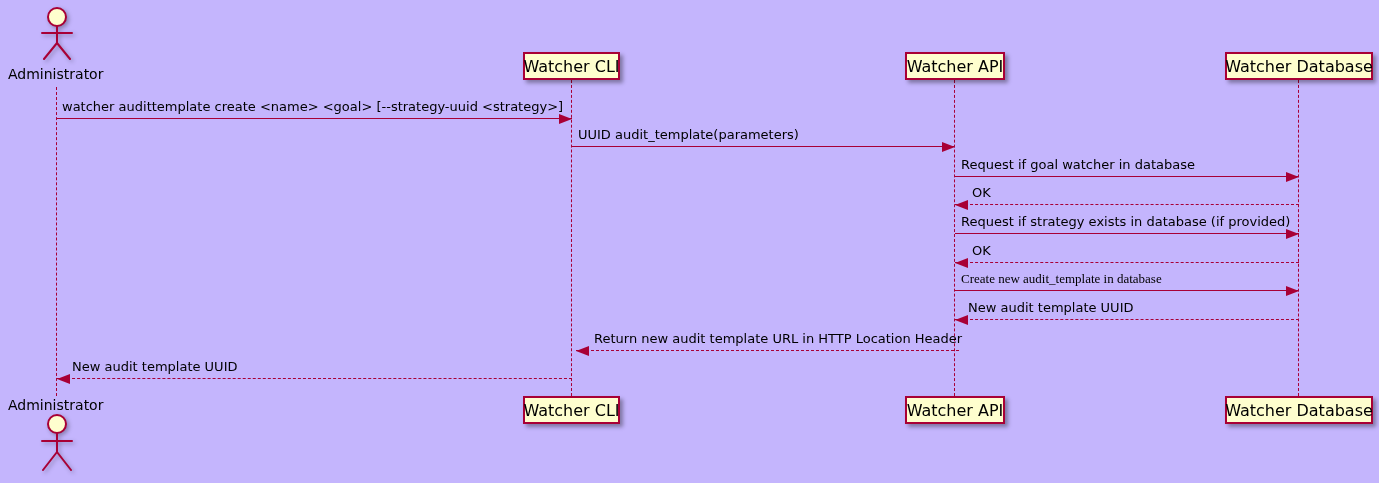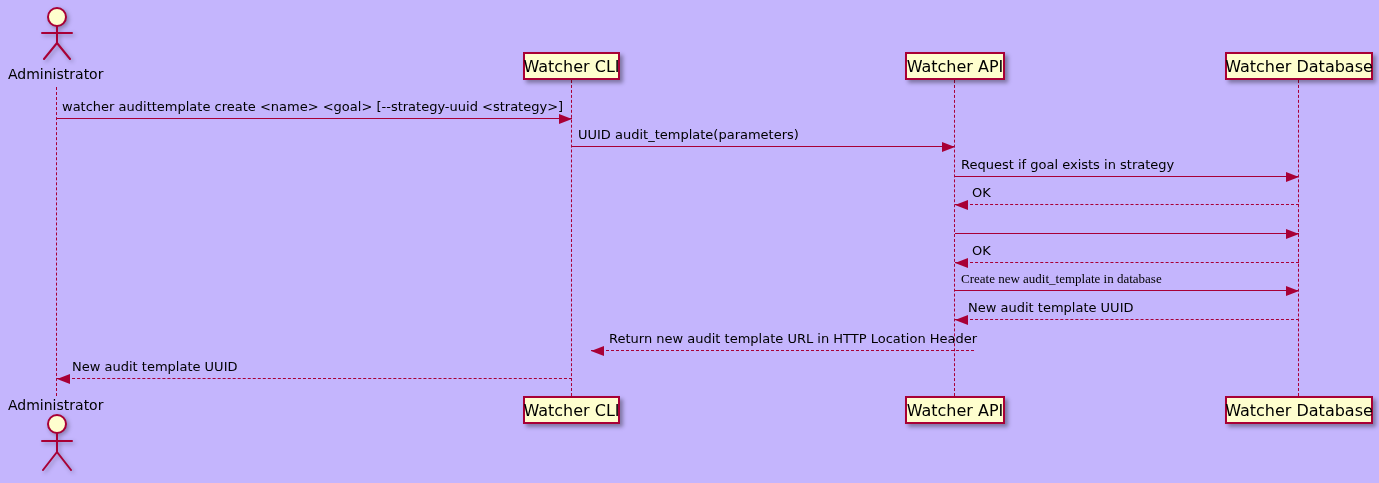--- a/index.html
+++ b/index.html
@@ -126,32 +126,33 @@
     <div class="arrow right"></div>
   </div>
 
   <div class="msg" style="left:572px; top:127px; width:383px;">
     <span class="lbl" style="left:6px;">UUID audit_template(parameters)</span>
     <div class="line"></div>
     <div class="arrow right"></div>
   </div>
 
   <div class="msg" style="left:955px; top:157px; width:344px;">
-    <span class="lbl" style="left:6px;">Request if goal exists in strategy</span>
+    <span class="lbl" style="left:6px;">Request if goal watcher in database</span>
     <div class="line"></div>
     <div class="arrow right"></div>
   </div>
 
   <div class="msg" style="left:955px; top:185px; width:344px;">
     <span class="lbl" style="left:17px;">OK</span>
     <div class="line dashed"></div>
     <div class="arrow left"></div>
   </div>
 
   <div class="msg" style="left:955px; top:214px; width:344px;">
+    <span class="lbl" style="left:6px;">Request if strategy exists in database (if provided)</span>
     <div class="line"></div>
     <div class="arrow right"></div>
   </div>
 
   <div class="msg" style="left:955px; top:243px; width:344px;">
     <span class="lbl" style="left:17px;">OK</span>
     <div class="line dashed"></div>
     <div class="arrow left"></div>
   </div>
 
@@ -160,21 +161,21 @@
     <div class="line"></div>
     <div class="arrow right"></div>
   </div>
 
   <div class="msg" style="left:955px; top:300px; width:344px;">
     <span class="lbl" style="left:13px;">New audit template UUID</span>
     <div class="line dashed"></div>
     <div class="arrow left"></div>
   </div>
 
-  <div class="msg" style="left:591px; top:331px; width:383px;">
+  <div class="msg" style="left:576px; top:331px; width:383px;">
     <span class="lbl" style="left:18px;">Return new audit template URL in HTTP Location Header</span>
     <div class="line dashed"></div>
     <div class="arrow left"></div>
   </div>
 
   <div class="msg" style="left:57px; top:359px; width:515px;">
     <span class="lbl" style="left:15px;">New audit template UUID</span>
     <div class="line dashed"></div>
     <div class="arrow left"></div>
   </div>

